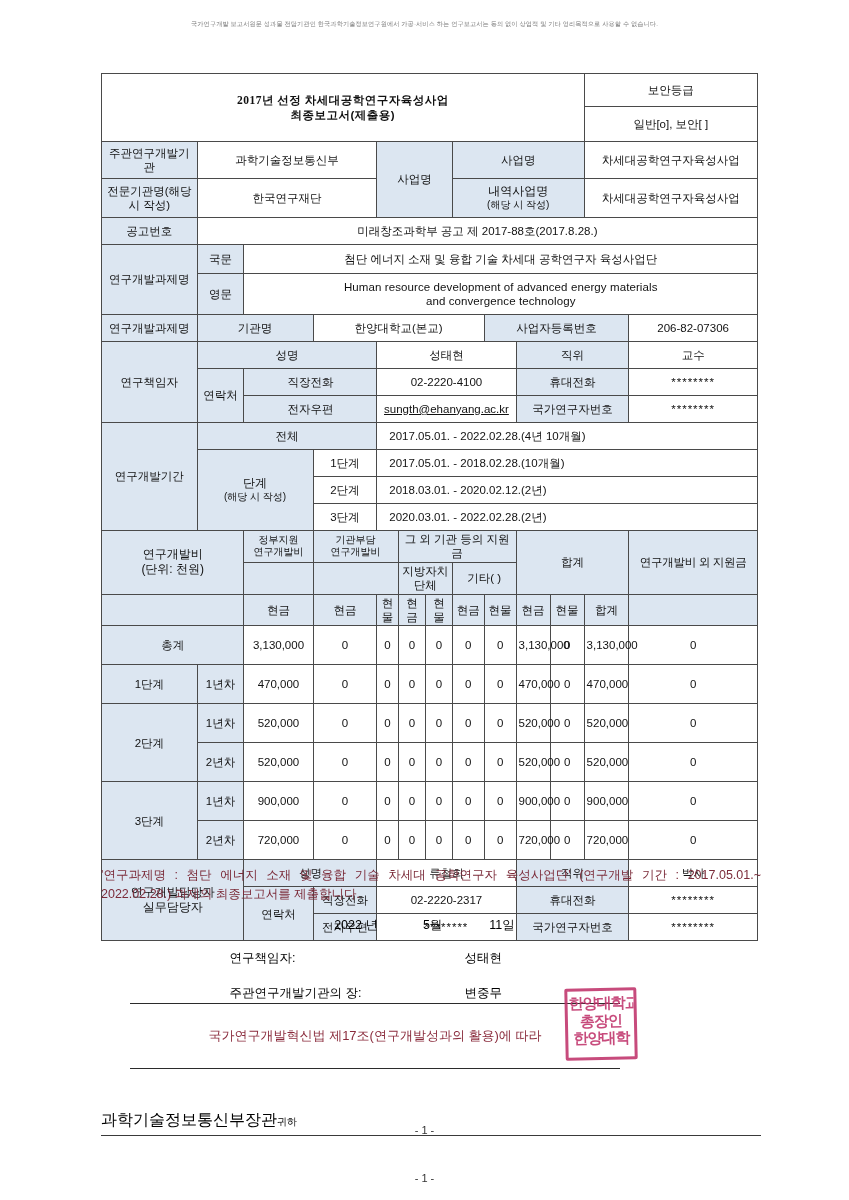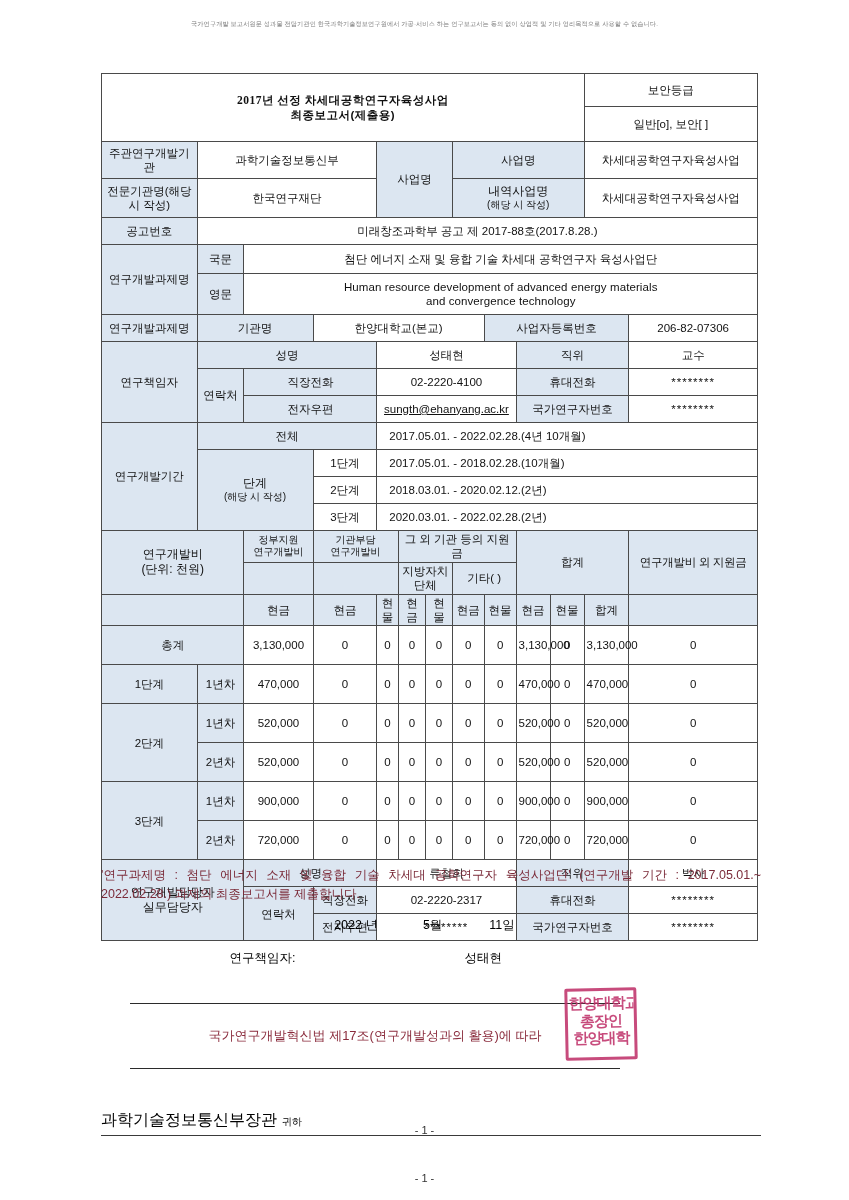--- a/index.html
+++ b/index.html
@@ -180,21 +180,21 @@
   .addressee {
     position: absolute;
     left: 101px;
     top: 1110px;
     width: 660px;
     border-bottom: 1.4px solid #3a3a3a;
     padding-bottom: 4px;
     font-size: 16px;
   }
   .addressee .main { font-weight: normal; }
-  .addressee .sub { font-size: 10px; margin-left: 5px; }
+  .addressee .sub { font-size: 10px; }
 
   
   .pagenum {
     position: absolute;
     width: 849px;
     left: 0;
     text-align: center;
     font-size: 11px;
     color: #333;
   }
@@ -492,20 +492,26 @@
     <span>11일</span>
   </div>
 
   <div class="sig-row sig-1">
     <div class="sig-inner">
       <div class="sig-label">연구책임자:</div>
       <div class="sig-name">성태현</div>
     </div>
   </div>
 
+  <div class="sig-row sig-2">
+    <div class="sig-inner">
+      <div class="sig-label">주관연구개발기관의 장:</div>
+      <div class="sig-name">변중무</div>
+    </div>
+  </div>
 
   <div class="stamp">
     <div>한양대학교</div>
     <div>총장인</div>
     <div>한양대학</div>
   </div>
 
   <div class="consent">
     <div>국가연구개발혁신법 제17조(연구개발성과의 활용)에 따라</div>
   </div>

